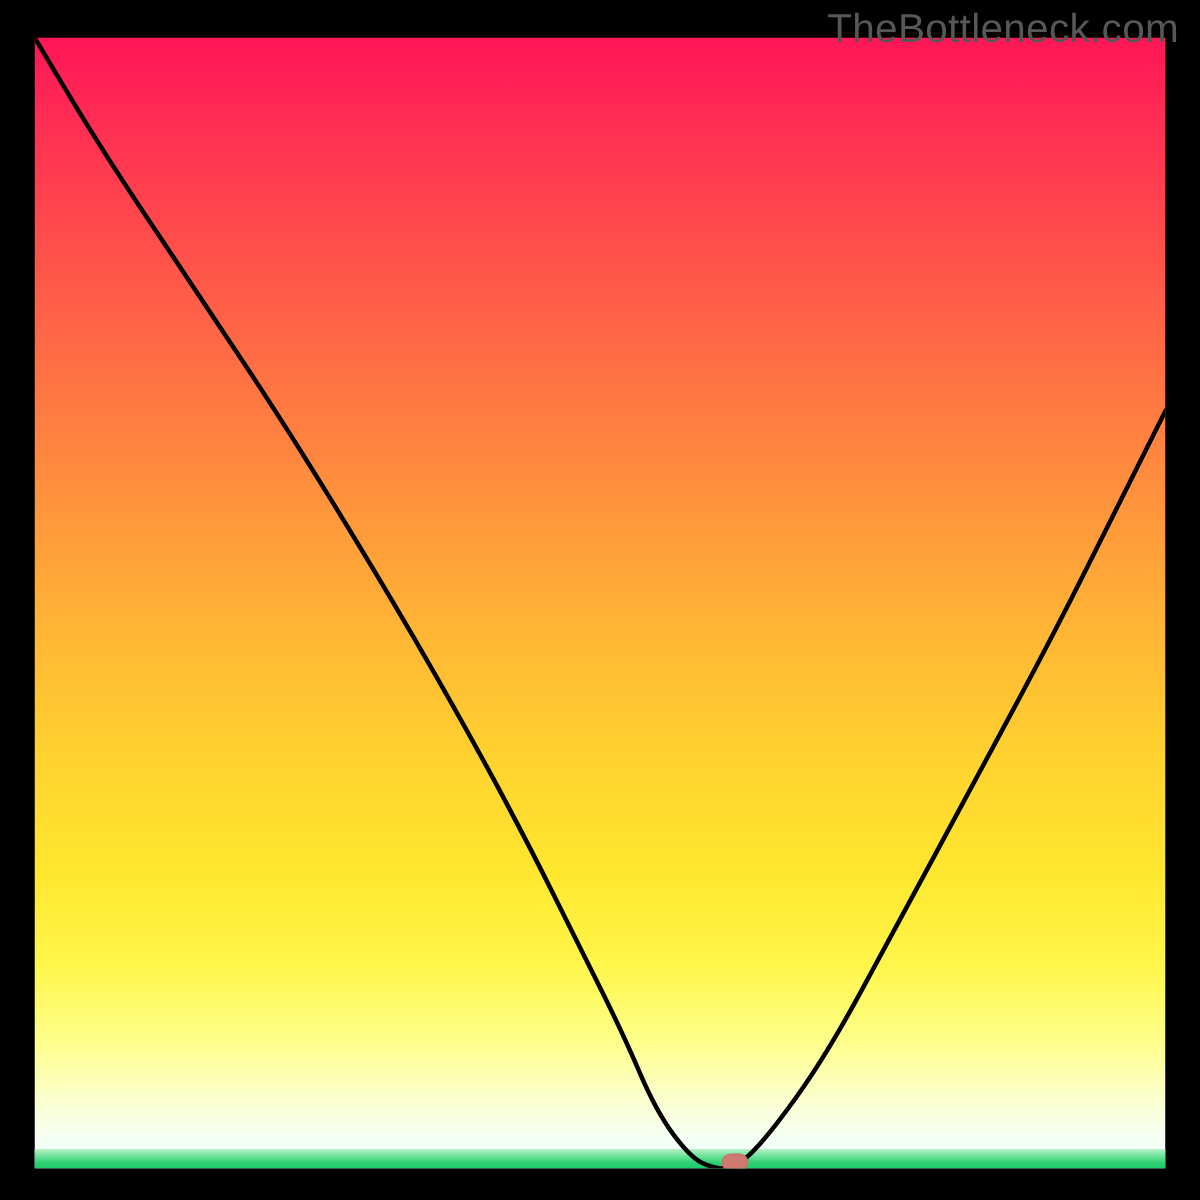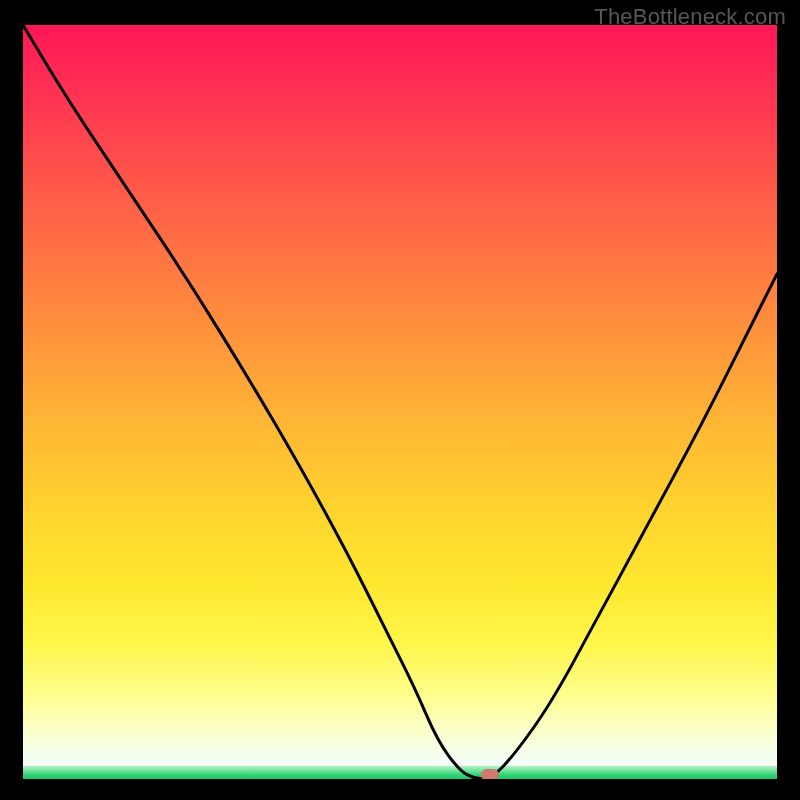--- a/index.html
+++ b/index.html
@@ -15,21 +15,21 @@
     position: relative;
     width: 800px;
     height: 800px;
     background: #000;
   }
   .watermark {
     position: absolute;
     top: 4px;
     right: 14px;
     color: #575757;
-    font-size: 22px;
+    font-size: 27px;
     font-weight: 500;
     letter-spacing: 0.2px;
     z-index: 3;
   }
   .plot-area {
     position: absolute;
     left: 23px;
     top: 25px;
     width: 754px;
     height: 754px;

